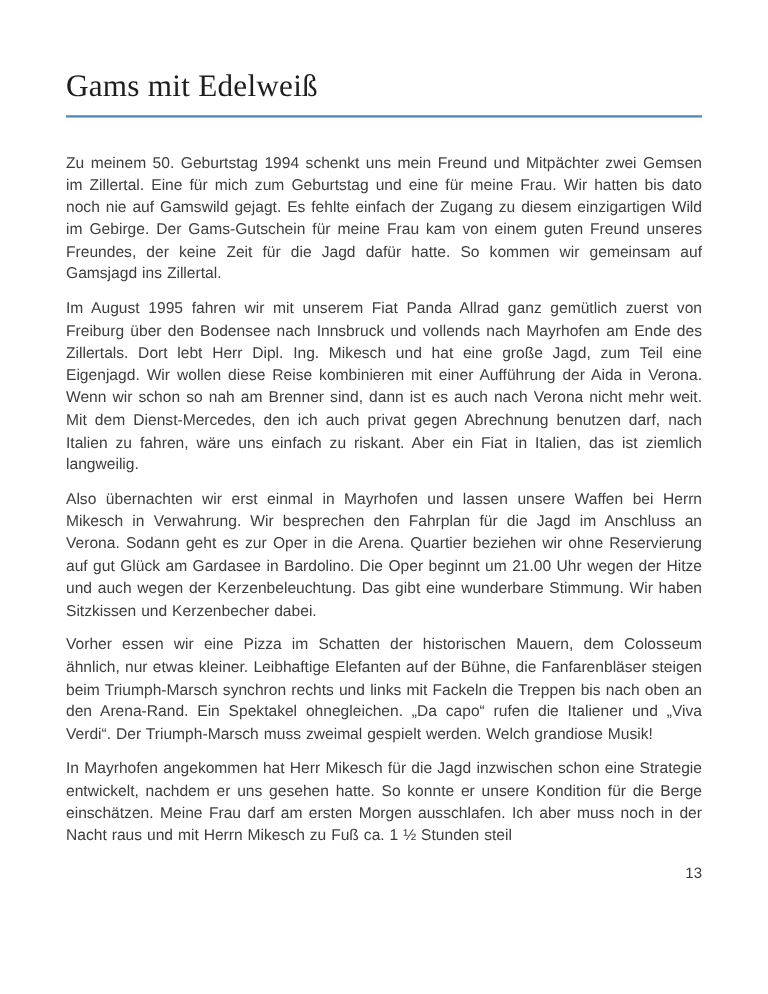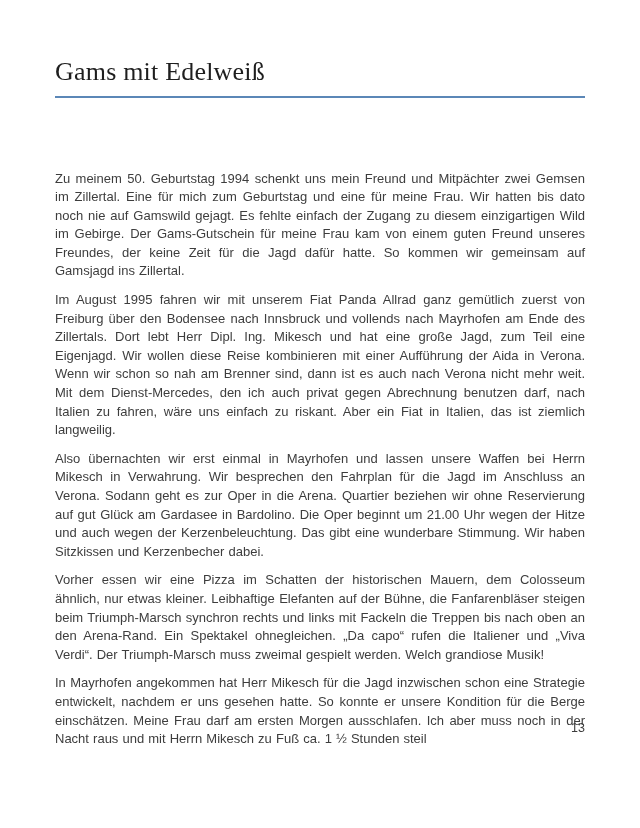--- a/index.html
+++ b/index.html
@@ -21,21 +21,21 @@
     font-size: 26px;
     font-weight: 400;
     color: #1e1e1e;
     letter-spacing: 0.2px;
     margin: 0;
     padding: 0 0 7px 0;
     border-bottom: 2px solid #5b87b7;
     line-height: 1.25;
   }
   .content {
-    margin-top: 72px;
+    margin-top: 29px;
   }
   .content p {
     font-family: "Liberation Sans", "DejaVu Sans", sans-serif;
     font-size: 13px;
     line-height: 18.6px;
     color: #3d3d3d;
     text-align: justify;
     margin: 0 0 10px 0;
     word-spacing: 0.5px;
   }

